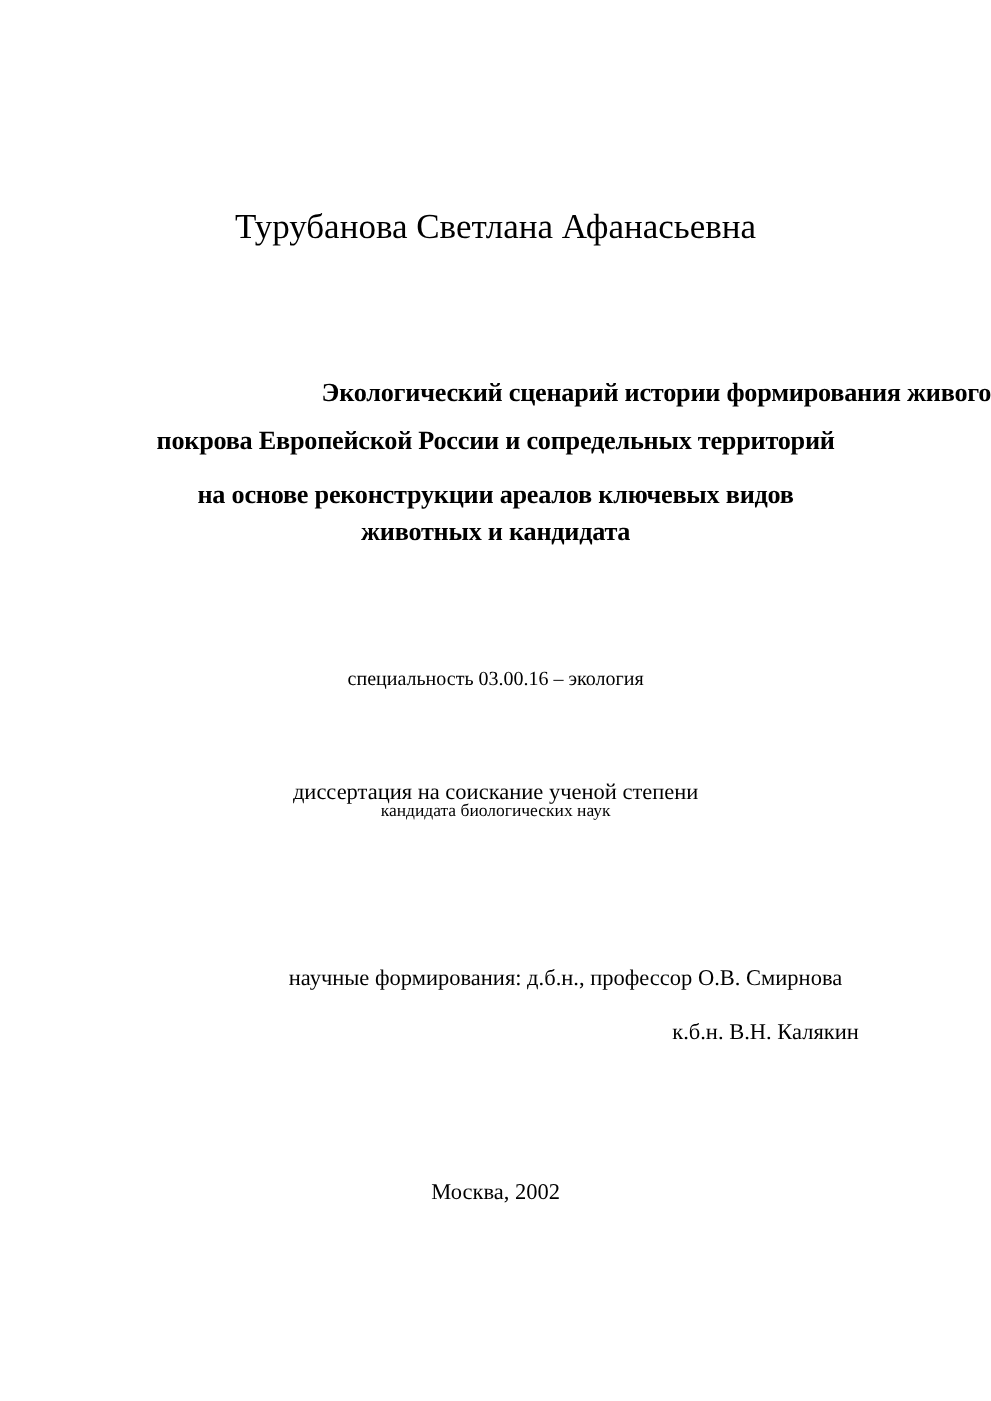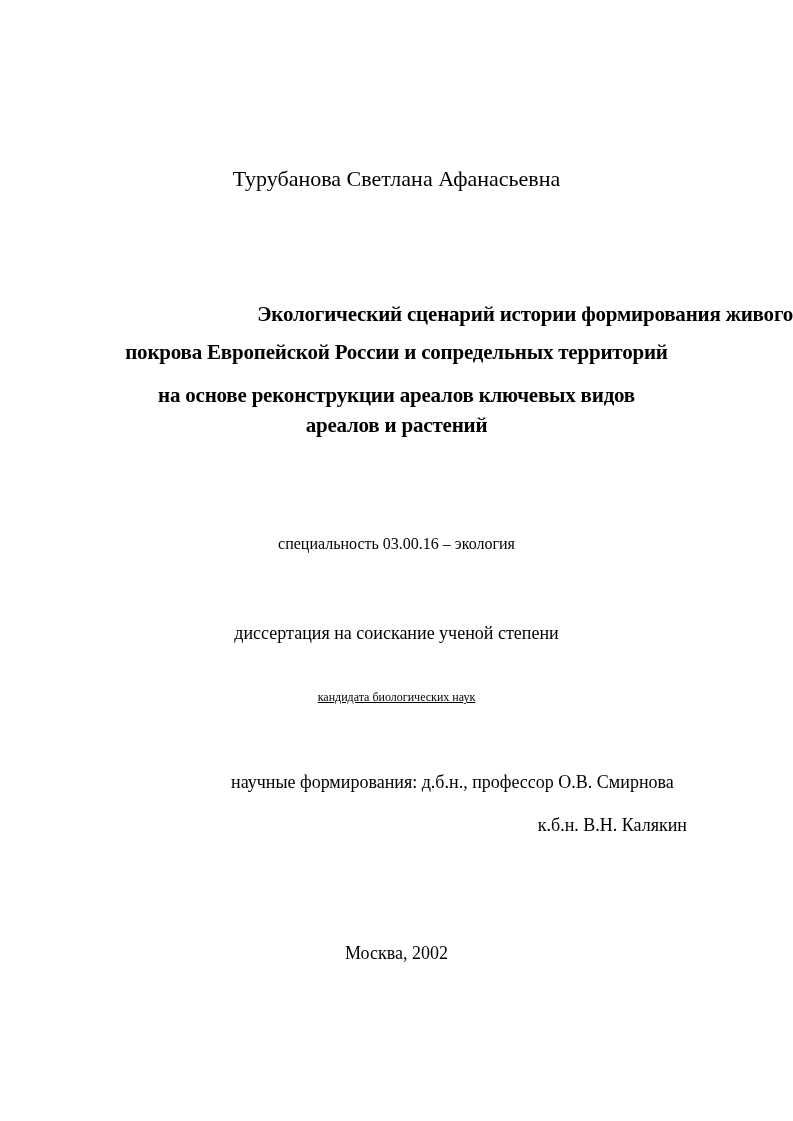--- a/index.html
+++ b/index.html
@@ -1,41 +1,41 @@
 <!DOCTYPE html>
 <html><head>
   <meta charset="utf-8">
   <style>
     html, body { margin: 0; padding: 0; background: #ffffff; }
     body { width: 793px; height: 1121px; position: relative; overflow: hidden;
            font-family: "Liberation Serif", serif; color: #000; }
     .line { position: absolute; left: 0; width: 793px; text-align: center; white-space: nowrap; }
-    .author { top: 166px; font-size: 22px; }
+    .author { top: 166px; font-size: 28px; }
     .title { font-weight: bold; font-size: 21px; letter-spacing: -0.2px; }
     .t1 { top: 302px; text-align: right; }
     .t2 { top: 340px; }
     .t3 { top: 355px; margin-top: 28px; }
     .t4 { top: 413px; }
     .spec { top: 535px; font-size: 16px; }
     .diss1 { top: 623px; font-size: 18px; }
-    .diss2 { top: 690px; font-size: 12px; text-decoration: underline; }
+    .diss2 { top: 642px; font-size: 14px; }
     .sup1 { position: absolute; top: 772px; left: 231px; font-size: 18px; white-space: nowrap; }
     .sup2 { position: absolute; top: 815px; right: 106px; font-size: 18px; white-space: nowrap; margin-left: 28px; }
     .city { top: 943px; font-size: 18px; }
   </style>
 </head>
 <body>
 
 <div>
   <div class="line author">Турубанова Светлана Афанасьевна</div>
 
   <div class="line title t1">Экологический сценарий истории формирования живого</div>
   <div class="line title t2">покрова Европейской России и сопредельных территорий</div>
   <div class="line title t3">на основе реконструкции ареалов ключевых видов</div>
-  <div class="line title t4">ареалов и растений</div>
+  <div class="line title t4">животных и кандидата</div>
 
   <div class="line spec">специальность 03.00.16 – экология</div>
 
   <div class="line diss1">диссертация на соискание ученой степени</div>
   <div class="line diss2">кандидата биологических наук</div>
 
   <div class="sup1">научные формирования: д.б.н., профессор О.В. Смирнова</div>
   <div class="sup2">к.б.н. В.Н. Калякин</div>
 
   <div class="line city">Москва, 2002</div>

